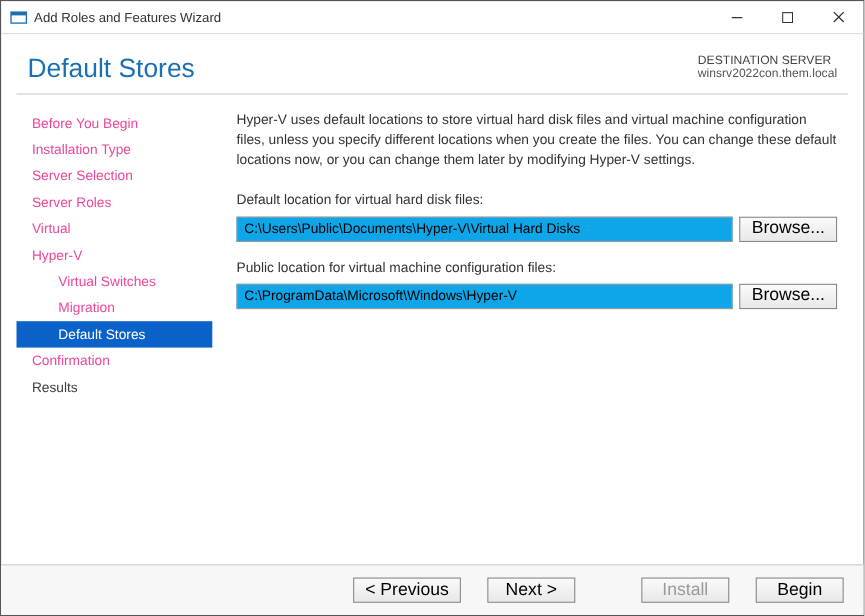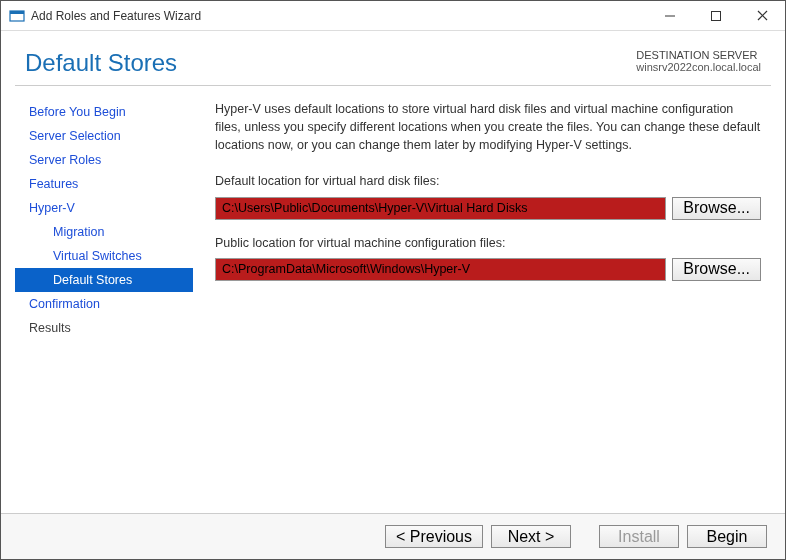--- a/index.html
+++ b/index.html
@@ -9,31 +9,31 @@
   .titlebar .icon { width: 16px; height: 16px; margin-right: 6px; }
   .titlebar .title { flex: 1; font-size: 12px; }
   .win-controls { display: flex; height: 100%; }
   .win-btn { width: 46px; display: flex; align-items: center; justify-content: center; font-size: 14px; cursor: default; }
   .header { display: flex; align-items: flex-start; justify-content: space-between; padding: 18px 24px 8px 24px; }
   .page-title { font-size: 24px; font-weight: 300; color: #1a6fb5; }
   .dest { text-align: left; font-size: 11px; color: #555; }
   .dest-label { color: #444; }
   .body { flex: 1; display: flex; padding: 0 14px 0 14px; min-height: 0; }
   .sidebar { width: 178px; padding-top: 14px; }
-  .nav-item { padding: 5px 8px 5px 14px; font-size: 12.5px; color: #1d4ed8; cursor: default; }
+  .nav-item { padding: 5px 8px 5px 14px; font-size: 12.5px; color: #ec4899; cursor: default; }
   .nav-item.sub { padding-left: 38px; }
   .nav-item.selected { background: #0a62c9; color: #fff; }
   .nav-item.disabled { color: #404040; }
   .main { flex: 1; padding: 14px 10px 0 22px; font-size: 12.5px; color: #333; line-height: 1.45; }
   .desc { margin-bottom: 18px; }
   .label { margin: 10px 0 6px 0; }
   .row { display: flex; gap: 6px; margin-bottom: 14px; }
-  .row input[type=text] { flex: 1; height: 23px; padding: 0 6px; border: 1px solid #9a9a9a; font-family: inherit; font-size: 12.5px; background: #b91c1c; }
+  .row input[type=text] { flex: 1; height: 23px; padding: 0 6px; border: 1px solid #9a9a9a; font-family: inherit; font-size: 12.5px; background: #0ea5e9; }
   .btn { height: 23px; min-width: 66px; padding: 0 10px; border: 1px solid #888; background: linear-gradient(#fafafa,#e8e8e8); font-family: inherit; font-size: 16px; cursor: default; }
-  .footer { height: 46px; border-top: 1px solid #ccc; display: flex; align-items: center; justify-content: flex-end; padding: 0 18px; gap: 8px; background: #f7f7f7; }
+  .footer { height: 46px; border-top: 1px solid #ccc; display: flex; align-items: center; justify-content: flex-end; padding: 0 18px; gap: 24px; background: #f7f7f7; }
   .footer .btn { min-width: 80px; }
   .btn[disabled] { color: #9a9a9a; }
   .hr { border-top: 1px solid #ccc; margin: 0 14px 0 14px; }
 </style>
 </head>
 <body>
 
 <div class="window">
 
   <div class="titlebar">
@@ -61,35 +61,36 @@
             <line x1="10" y1="1" x2="1" y2="10" stroke="#333" stroke-width="1.2"></line>
           </svg>
       </div>
     </div>
   </div>
 
   <div class="header">
     <div class="page-title">Default Stores</div>
     <div class="dest">
       <div class="dest-label">DESTINATION SERVER</div>
-      <div>winsrv2022con.local.local</div>
+      <div>winsrv2022con.them.local</div>
     </div>
   </div>
 
   <div class="hr"></div>
 
   <div class="body">
     <div class="sidebar">
       <div class="nav-item">Before You Begin</div>
+      <div class="nav-item">Installation Type</div>
       <div class="nav-item">Server Selection</div>
       <div class="nav-item">Server Roles</div>
-      <div class="nav-item">Features</div>
+      <div class="nav-item">Virtual</div>
       <div class="nav-item">Hyper-V</div>
+      <div class="nav-item sub">Virtual Switches</div>
       <div class="nav-item sub">Migration</div>
-      <div class="nav-item sub">Virtual Switches</div>
       <div class="nav-item sub selected">Default Stores</div>
       <div class="nav-item">Confirmation</div>
       <div class="nav-item disabled">Results</div>
     </div>
 
     <div class="main">
       <div class="desc">Hyper-V uses default locations to store virtual hard disk files and virtual machine configuration files, unless you specify different locations when you create the files. You can change these default locations now, or you can change them later by modifying Hyper-V settings.</div>
 
       <div class="label">Default location for virtual hard disk files:</div>
       <div class="row">

